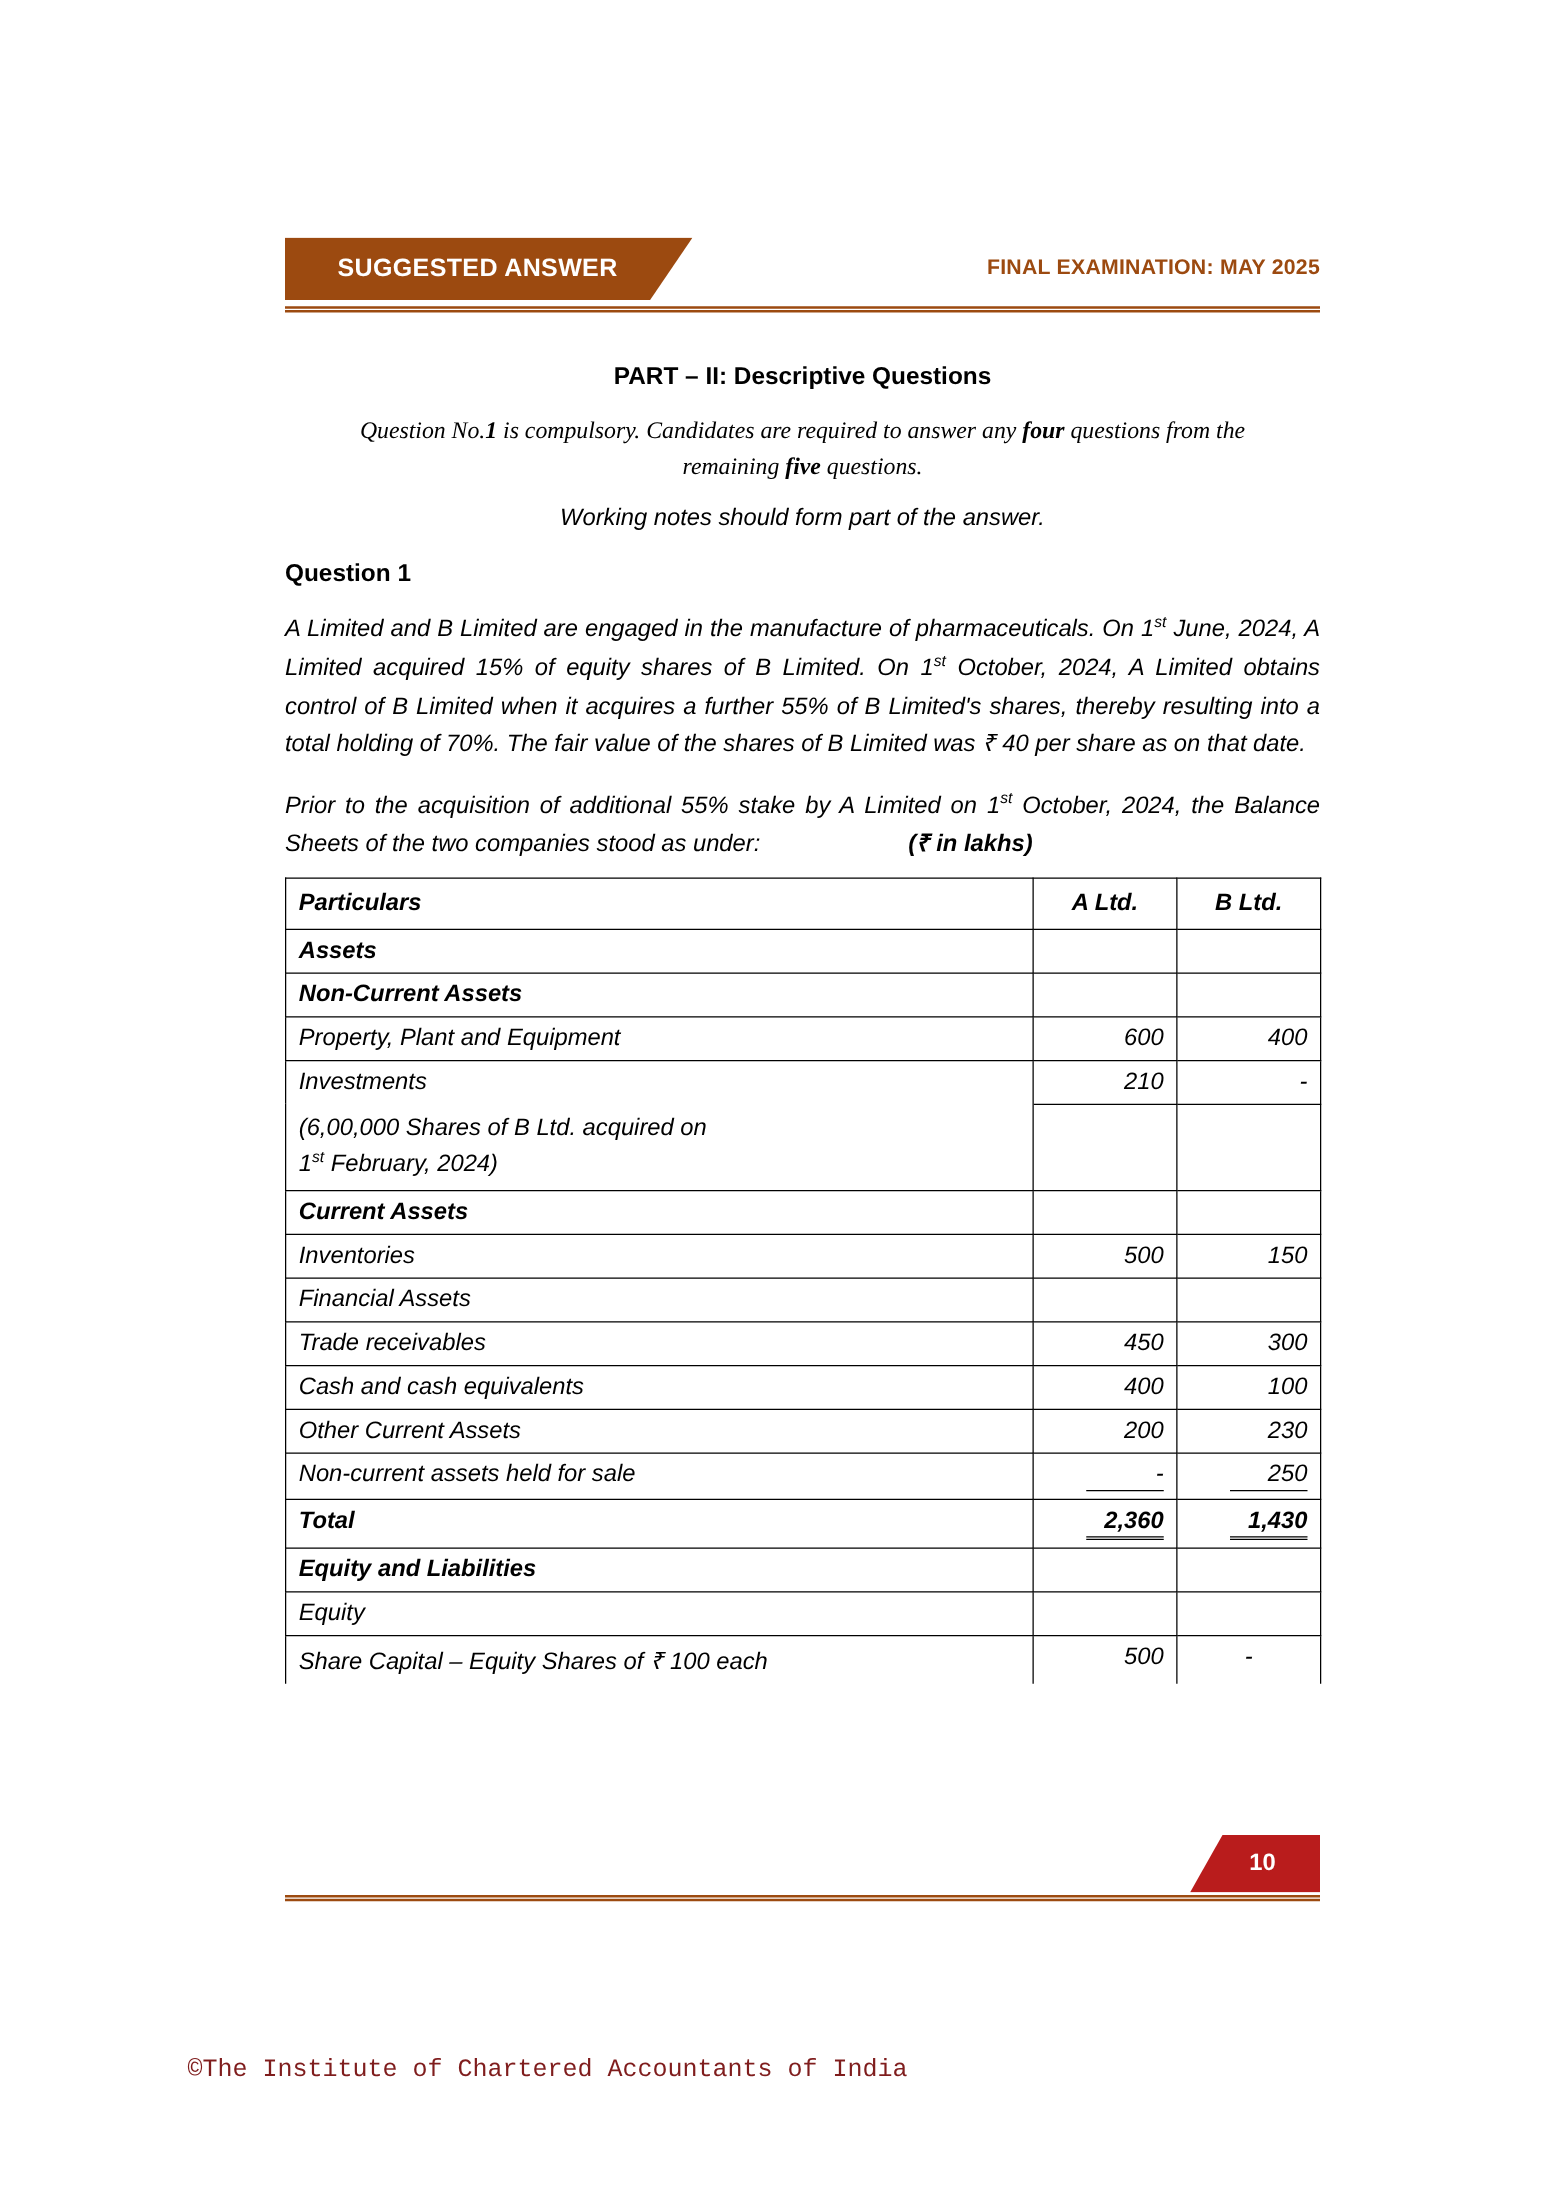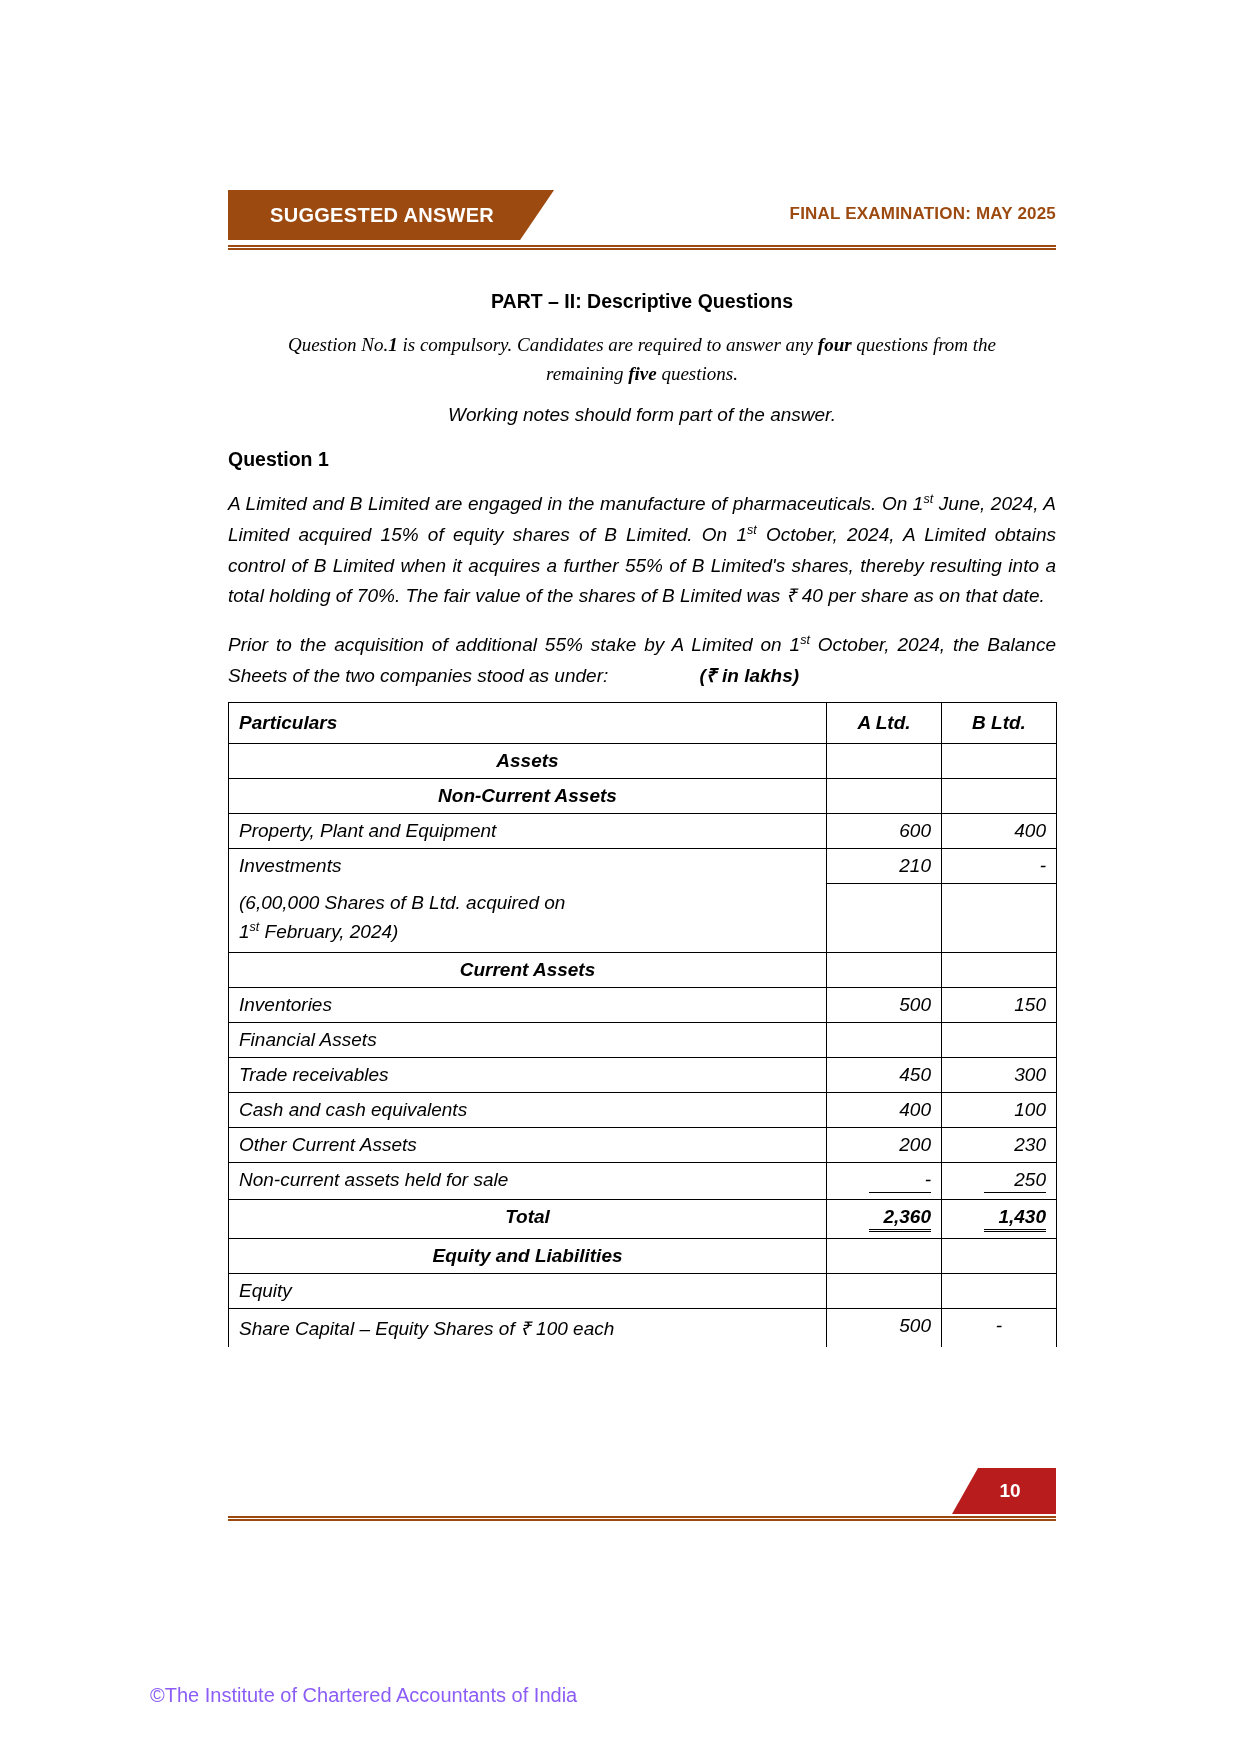--- a/index.html
+++ b/index.html
@@ -112,20 +112,21 @@
     position: relative;
     font-style: italic;
     font-size: 19px;
     line-height: 1.62;
     text-align: justify;
     margin-bottom: 10px;
   }
   .lakhs {
     font-weight: bold;
     font-style: italic;
+    margin-left: 27px;
   }
 
   
   table.bs {
     border-collapse: collapse;
     width: 828px;
     font-style: italic;
     font-size: 19px;
     table-layout: fixed;
   }
@@ -139,21 +140,21 @@
     padding: 9px 10px;
   }
   .col-p { width: 598px; }
   .col-a { width: 115px; }
   .col-b { width: 115px; }
   td.num {
     text-align: right;
     padding-right: 22px;
   }
   td.center { text-align: center; }
-  .bold { font-weight: bold; text-align: center; }
+  .bold { font-weight: bold; }
   .ind1 { padding-left: 44px; }
   .ind2 { padding-left: 86px; }
   .ind-note { padding-left: 84px; }
   .note-text {
     display: block;
     text-align: justify;
     line-height: 1.5;
   }
   .uline-num {
     display: inline-block;
@@ -204,24 +205,24 @@
     top: 48px;
     width: 828px;
     height: 5px;
     border-top: 2px solid #9c4a10;
     border-bottom: 2px solid #9c4a10;
     box-sizing: border-box;
   }
   .copyright {
     position: absolute;
     left: 150px;
-    top: 1684px;
+    top: 1645px;
     font-size: 20px;
-    font-family: Liberation Sans, sans-serif;
-    color: #8b5cf6;
+    font-family: Liberation Mono, monospace;
+    color: #7f1d1d;
   }
 </style>
 </head>
 <body>
 
 <div class="page">
 
   <div class="header">
     <div class="hdr-tag">
       <span>SUGGESTED ANSWER</span>

